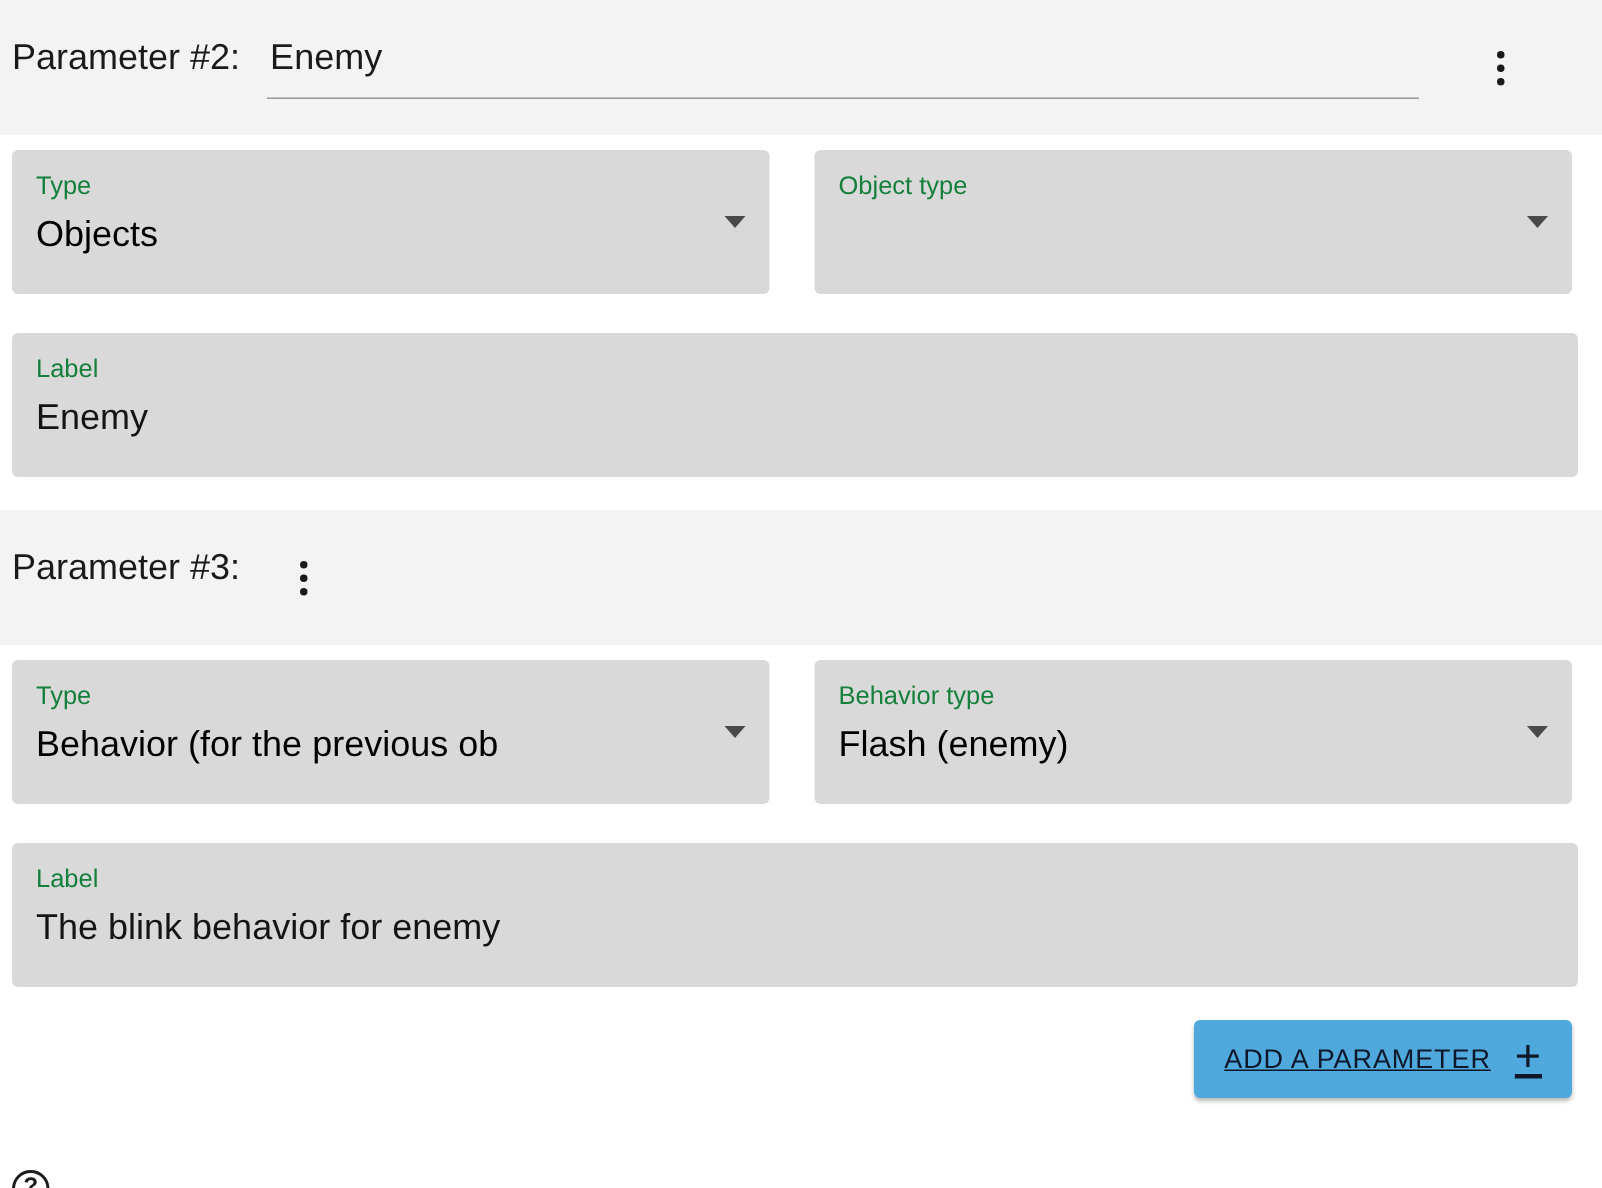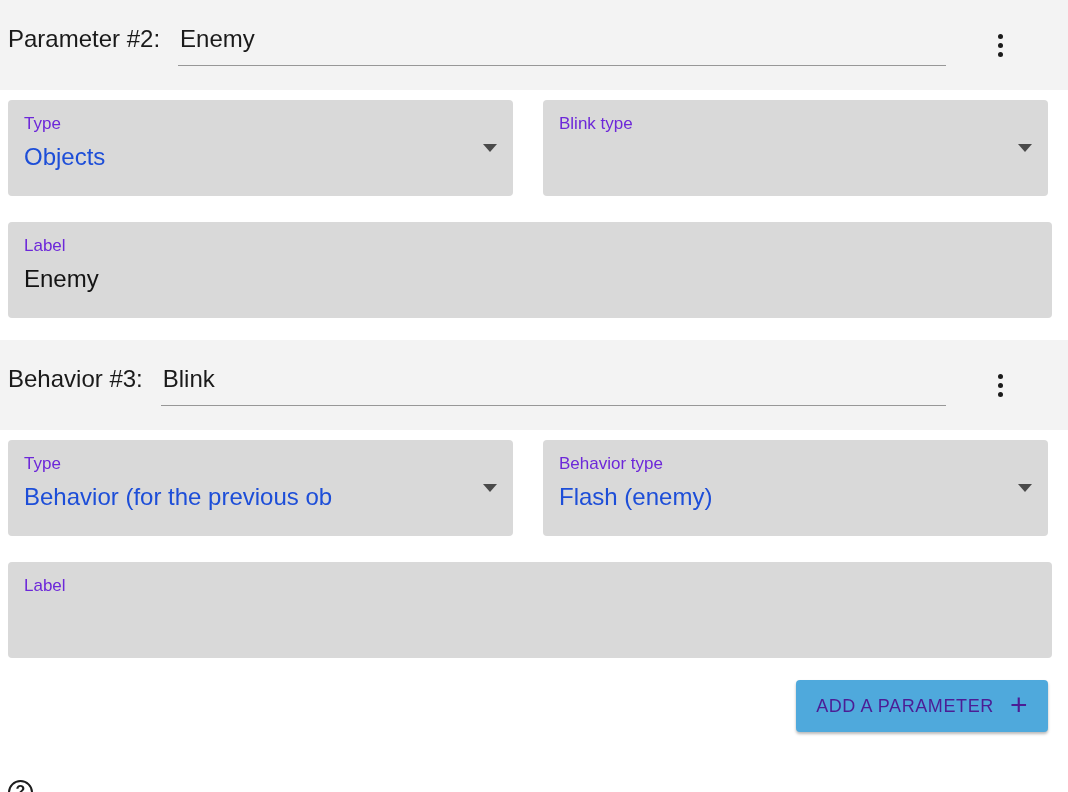--- a/index.html
+++ b/index.html
@@ -61,28 +61,28 @@
     border-radius: 4px;
     height: 96px;
     padding: 14px 16px 0 16px;
     position: relative;
     overflow: hidden;
   }
   .fields-row .field { flex: 1; min-width: 0; }
   .field-label {
     display: block;
     font-size: 17px;
-    color: #6d28d9;
+    color: #15803d;
     margin-bottom: 9px;
     white-space: nowrap;
   }
   .field-value {
     display: block;
     font-size: 24px;
-    color: #1d4ed8;
+    color: #000000;
     white-space: nowrap;
     overflow: hidden;
   }
   .select .field-value { padding-right: 42px; }
   .caret {
     position: absolute;
     right: 16px; top: 50%;
     transform: translateY(-50%);
     width: 0; height: 0;
     border-left: 7px solid transparent;
@@ -103,33 +103,34 @@
   }
 
   
   .button-row {
     display: flex;
     justify-content: flex-end;
     margin: 20px 20px 0 8px;
   }
   .add-button {
     background: #4fa9dc;
-    color: #4c1d95;
+    color: #0f172a;
     border: none;
     border-radius: 4px;
     height: 52px;
     padding: 0 20px;
     font-family: inherit;
     font-size: 18px;
     letter-spacing: 0.6px;
     display: flex;
     align-items: center;
     gap: 16px;
     box-shadow: 0 2px 3px rgba(0,0,0,0.28);
     cursor: pointer;
+    text-decoration: underline;
   }
   .plus-glyph { font-size: 30px; line-height: 1; font-weight: 400; padding-bottom: 3px; }
 
   
   .help-row {
     display: flex;
     align-items: center;
     gap: 10px;
     margin: 32px 0 0 8px;
     color: #1d1d1d;
@@ -163,35 +164,34 @@
       </button>
     </div>
 
     <div class="fields-row">
       <div class="field select">
         <span class="field-label">Type</span>
         <span class="field-value">Objects</span>
         <span class="caret"></span>
       </div>
       <div class="field select">
-        <span class="field-label">Blink type</span>
+        <span class="field-label">Object type</span>
         <span class="caret"></span>
       </div>
     </div>
 
     <div class="field label-field">
       <span class="field-label">Label</span>
       <input class="field-input" type="text" value="Enemy" style="">
     </div>
   </section>
 
   <section>
     <div class="param-header">
-      <span class="param-title">Behavior #3:</span>
-      <input class="name-input" type="text" value="Blink" style="">
+      <span class="param-title">Parameter #3:</span>
       <button class="kebab-button">
         <span class="kebab-dot"></span>
         <span class="kebab-dot"></span>
         <span class="kebab-dot"></span>
       </button>
     </div>
 
     <div class="fields-row">
       <div class="field select">
         <span class="field-label">Type</span>
@@ -200,20 +200,21 @@
       </div>
       <div class="field select">
         <span class="field-label">Behavior type</span>
         <span class="field-value">Flash (enemy)</span>
         <span class="caret"></span>
       </div>
     </div>
 
     <div class="field label-field">
       <span class="field-label">Label</span>
+      <input class="field-input" type="text" value="The blink behavior for enemy" style="">
     </div>
   </section>
 
   <div class="button-row">
     <button class="add-button">
       <span>ADD A PARAMETER</span>
       <span class="plus-glyph">+</span>
     </button>
   </div>
 

